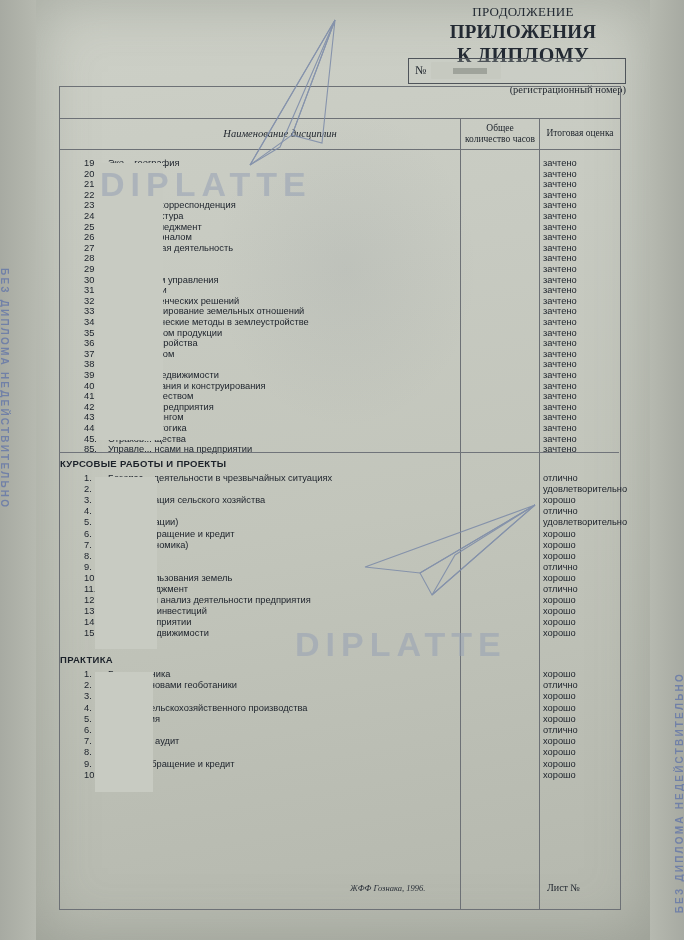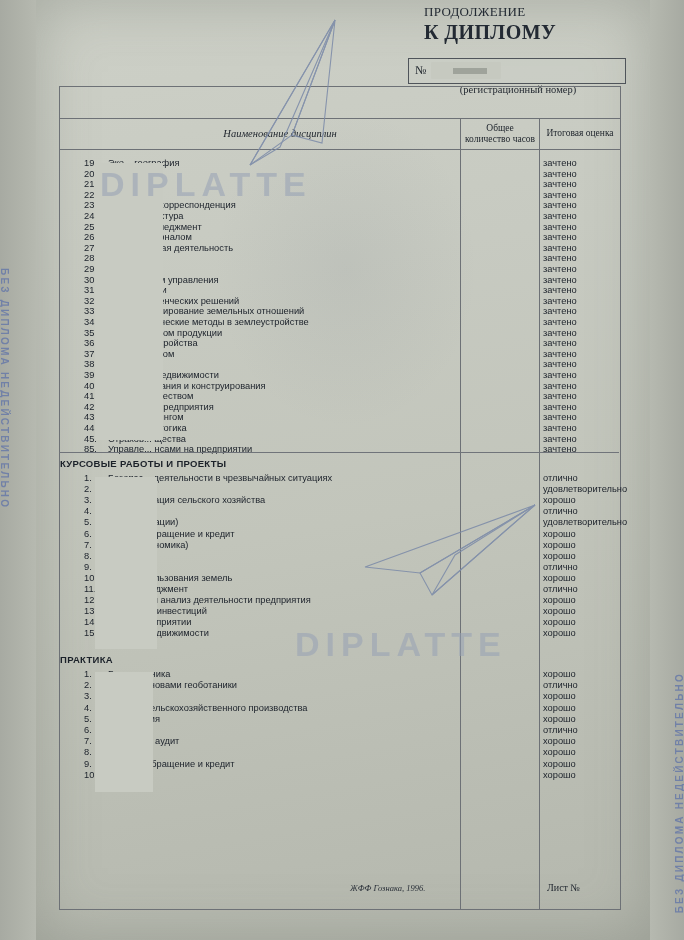--- a/index.html
+++ b/index.html
@@ -56,23 +56,23 @@
 
   
   .form{
     position:absolute;
     left:59px;top:86px;
     width:560px;height:822px;
     border:1px solid #6d7176;
   }
   .header-title{
     position:absolute;
-    right:12px;top:4px;
+    right:20px;top:4px;
     width:214px;
-    text-align:left;
+    text-align:center;
     color:#232a33;
   }
   .header-title .l1{
     font-size:13px;letter-spacing:.3px;
   }
   .header-title .l2{
     font-size:19px;font-weight:bold;letter-spacing:.2px;margin-top:1px;
   }
   .header-title .l3{
     font-size:20px;font-weight:bold;letter-spacing:.4px;margin-top:1px;
@@ -89,21 +89,21 @@
   }
   .regbox .redacted{
     position:absolute;left:22px;top:3px;width:70px;height:17px;
     background:#c6c9c0;
     border-radius:1px;
   }
   .regbox .dash{
     position:absolute;left:44px;top:9px;width:34px;height:6px;background:#9fa39b;
   }
   .reglabel{
-    position:absolute;right:24px;top:84px;width:216px;text-align:center;
+    position:absolute;right:24px;top:84px;width:216px;text-align:right;
     font-size:10.5px;color:#242a32;font-style:normal;
   }
 
   .intro{
     position:absolute;left:6px;top:6px;width:400px;
     font-size:10.5px;line-height:14px;color:#1d232b;
     font-weight:bold;
   }
 
   
@@ -214,20 +214,21 @@
 
   <div class="vwm left">БЕЗ ДИПЛОМА НЕДЕЙСТВИТЕЛЬНО</div>
   <div class="vwm right">БЕЗ ДИПЛОМА НЕДЕЙСТВИТЕЛЬНО</div>
 
   <div class="paper">
 
     <div class="eagle"></div>
 
     <div class="header-title">
       <div class="l1">ПРОДОЛЖЕНИЕ</div>
+      <div class="l2">ПРИЛОЖЕНИЯ</div>
       <div class="l3">К ДИПЛОМУ</div>
     </div>
 
     <div class="regbox">
       <span class="no">№</span>
       <span class="redacted"></span>
       <span class="dash"></span>
     </div>
     <div class="reglabel">(регистрационный номер)</div>
 

